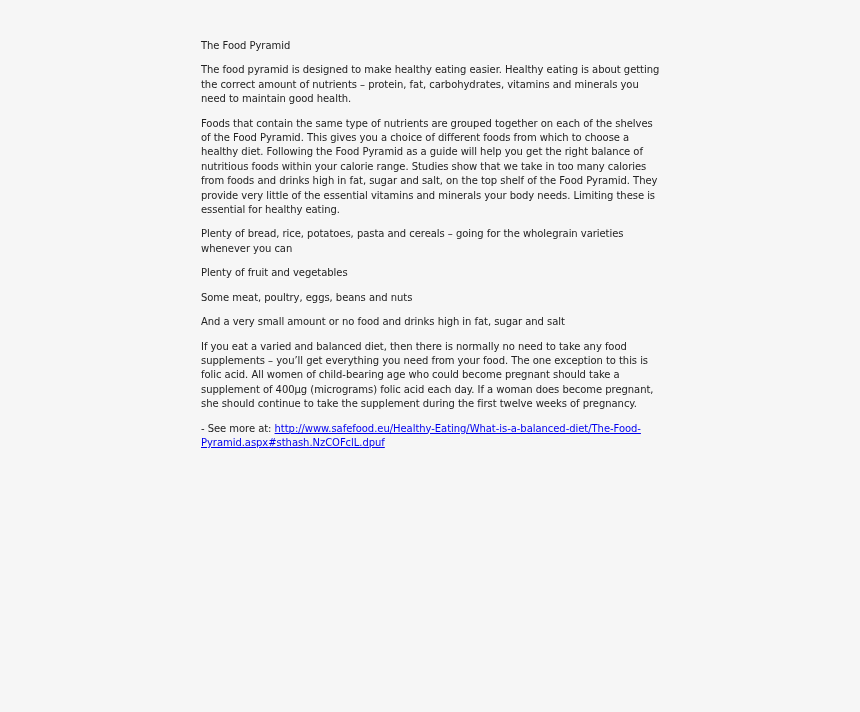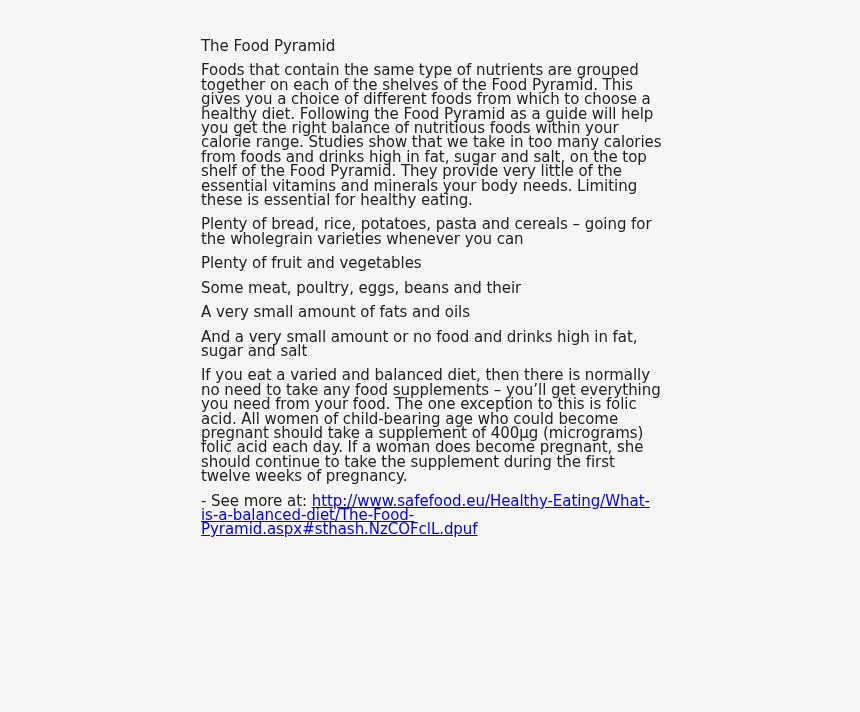--- a/index.html
+++ b/index.html
@@ -12,21 +12,21 @@
     height: 712px;
     overflow: hidden;
     position: relative;
   }
   .doc {
     position: absolute;
     left: 201px;
     top: 39px;
     width: 462px;
     font-family: "DejaVu Sans", sans-serif;
-    font-size: 15px;
+    font-size: 10px;
     line-height: 14.4px;
     color: #222222;
     letter-spacing: -0.05px;
   }
   .doc p {
     margin: 0 0 10px 0;
     white-space: normal;
   }
   .doc a {
     color: #0000ee;
@@ -34,22 +34,22 @@
   }
   .spacer {
     height: 49px;
   }
 </style>
 </head>
 <body>
 
 <div class="doc">
   <p>The Food Pyramid</p>
+  <p>The food pyramid is designed to make healthy eating easier. Healthy eating is about getting the correct amount of nutrients – protein, fat, carbohydrates, vitamins and minerals you need to maintain good health.</p>
   <p>Foods that contain the same type of nutrients are grouped together on each of the shelves of the Food Pyramid. This gives you a choice of different foods from which to choose a healthy diet. Following the Food Pyramid as a guide will help you get the right balance of nutritious foods within your calorie range. Studies show that we take in too many calories from foods and drinks high in fat, sugar and salt, on the top shelf of the Food Pyramid. They provide very little of the essential vitamins and minerals your body needs. Limiting these is essential for healthy eating.</p>
   <p>Plenty of bread, rice, potatoes, pasta and cereals – going for the wholegrain varieties whenever you can</p>
   <p>Plenty of fruit and vegetables</p>
-  <p>Some meat, poultry, eggs, beans and their</p>
-  <p>A very small amount of fats and oils</p>
+  <p>Some meat, poultry, eggs, beans and nuts</p>
   <p>And a very small amount or no food and drinks high in fat, sugar and salt</p>
   <p>If you eat a varied and balanced diet, then there is normally no need to take any food supplements – you’ll get everything you need from your food. The one exception to this is folic acid. All women of child-bearing age who could become pregnant should take a supplement of 400µg (micrograms) folic acid each day. If a woman does become pregnant, she should continue to take the supplement during the first twelve weeks of pregnancy.</p>
   <p><span>- See more at: </span><a title="http://www.safefood.eu/Healthy-Eating/What-is-a-balanced-diet/The-Food-Pyramid.aspx#sthash.NzCOFclL.dpuf">http://www.safefood.eu/Healthy-Eating/What-is-a-balanced-diet/The-Food-Pyramid.aspx#sthash.NzCOFclL.dpuf</a></p>
   <div class="spacer"></div>
 </div>
 
 </body></html>

